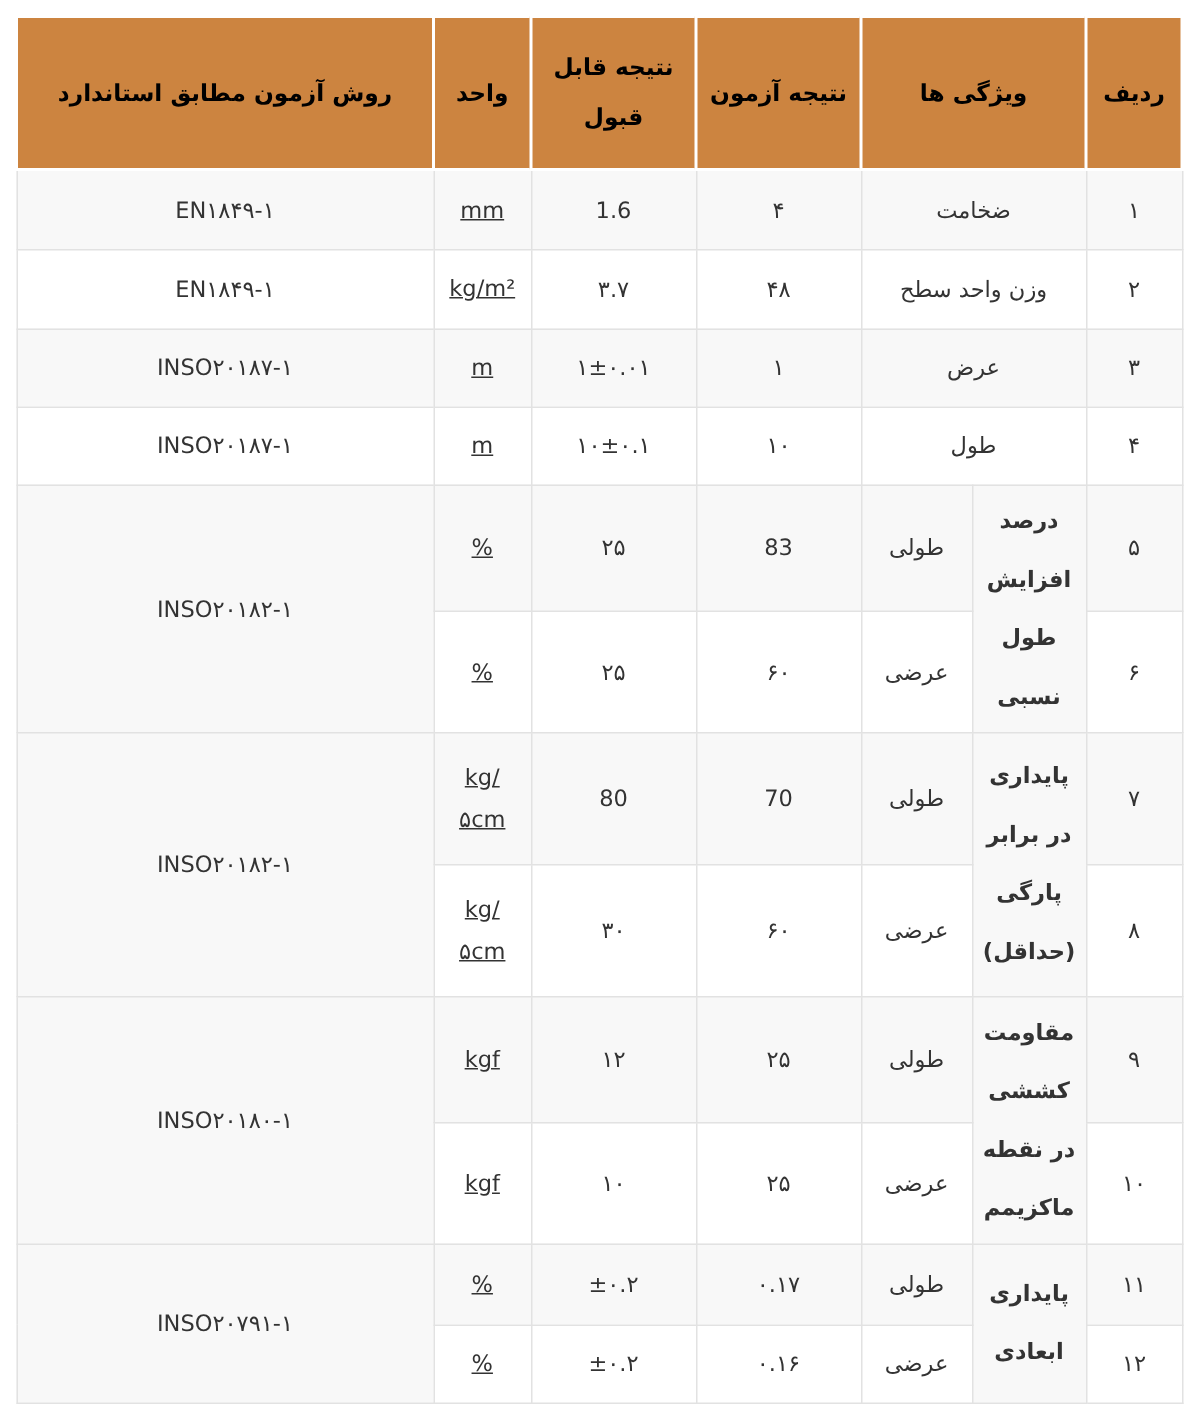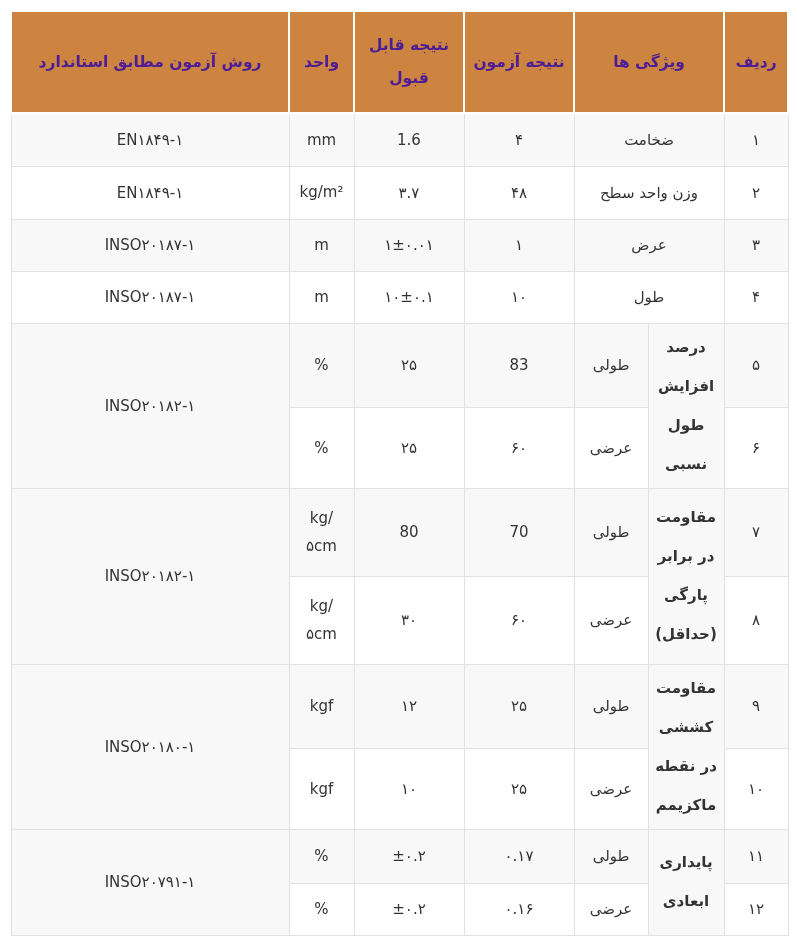--- a/index.html
+++ b/index.html
@@ -18,21 +18,21 @@
   }
   table.spec-table {
     width: 777px;
     border-collapse: collapse;
     table-layout: fixed;
     direction: rtl;
   }
   table.spec-table th {
     background: #cc8440;
     border: 2px solid #ffffff;
-    color: #4c1d95;
+    color: #000000;
     font-size: 15.5px;
     font-weight: 700;
     line-height: 2.1;
     padding: 4px 8px;
     text-align: center;
     vertical-align: middle;
   }
   table.spec-table td {
     border: 1px solid #e2e2e2;
     font-size: 15px;
@@ -59,20 +59,21 @@
     padding-right: 12px;
     font-weight: 400;
   }
   .cell-num { font-size: 14.5px; }
   .cell-ltr { direction: ltr; unicode-bidi: isolate; }
   .cell-unit {
     direction: ltr;
     unicode-bidi: isolate;
     white-space: pre-line;
     line-height: 1.9;
+    text-decoration: underline;
   }
   .cell-method { font-size: 15px; }
 </style>
 </head>
 <body>
 
 <div class="page">
   <table class="spec-table">
     <colgroup>
       <col style="width:64px">
@@ -142,21 +143,21 @@
     <tr style="height:78px">
       <td class="cell-num">۶</td>
       <td class="cell-direction">عرضی</td>
       <td class="cell-ltr">۶۰</td>
       <td class="cell-ltr">۲۵</td>
       <td class="cell-unit">%</td>
     </tr>
 
     <tr class="odd" style="height:88px">
       <td class="cell-num">۷</td>
-      <td rowspan="2" class="cell-feature-span">مقاومت در برابر پارگی (حداقل)</td>
+      <td rowspan="2" class="cell-feature-span">پایداری در برابر پارگی (حداقل)</td>
       <td class="cell-direction">طولی</td>
       <td class="cell-ltr">70</td>
       <td class="cell-ltr">80</td>
       <td class="cell-unit">kg/
 ۵cm</td>
       <td rowspan="2" class="cell-ltr cell-method">INSO۲۰۱۸۲-۱</td>
     </tr>
     <tr style="height:88px">
       <td class="cell-num">۸</td>
       <td class="cell-direction">عرضی</td>

